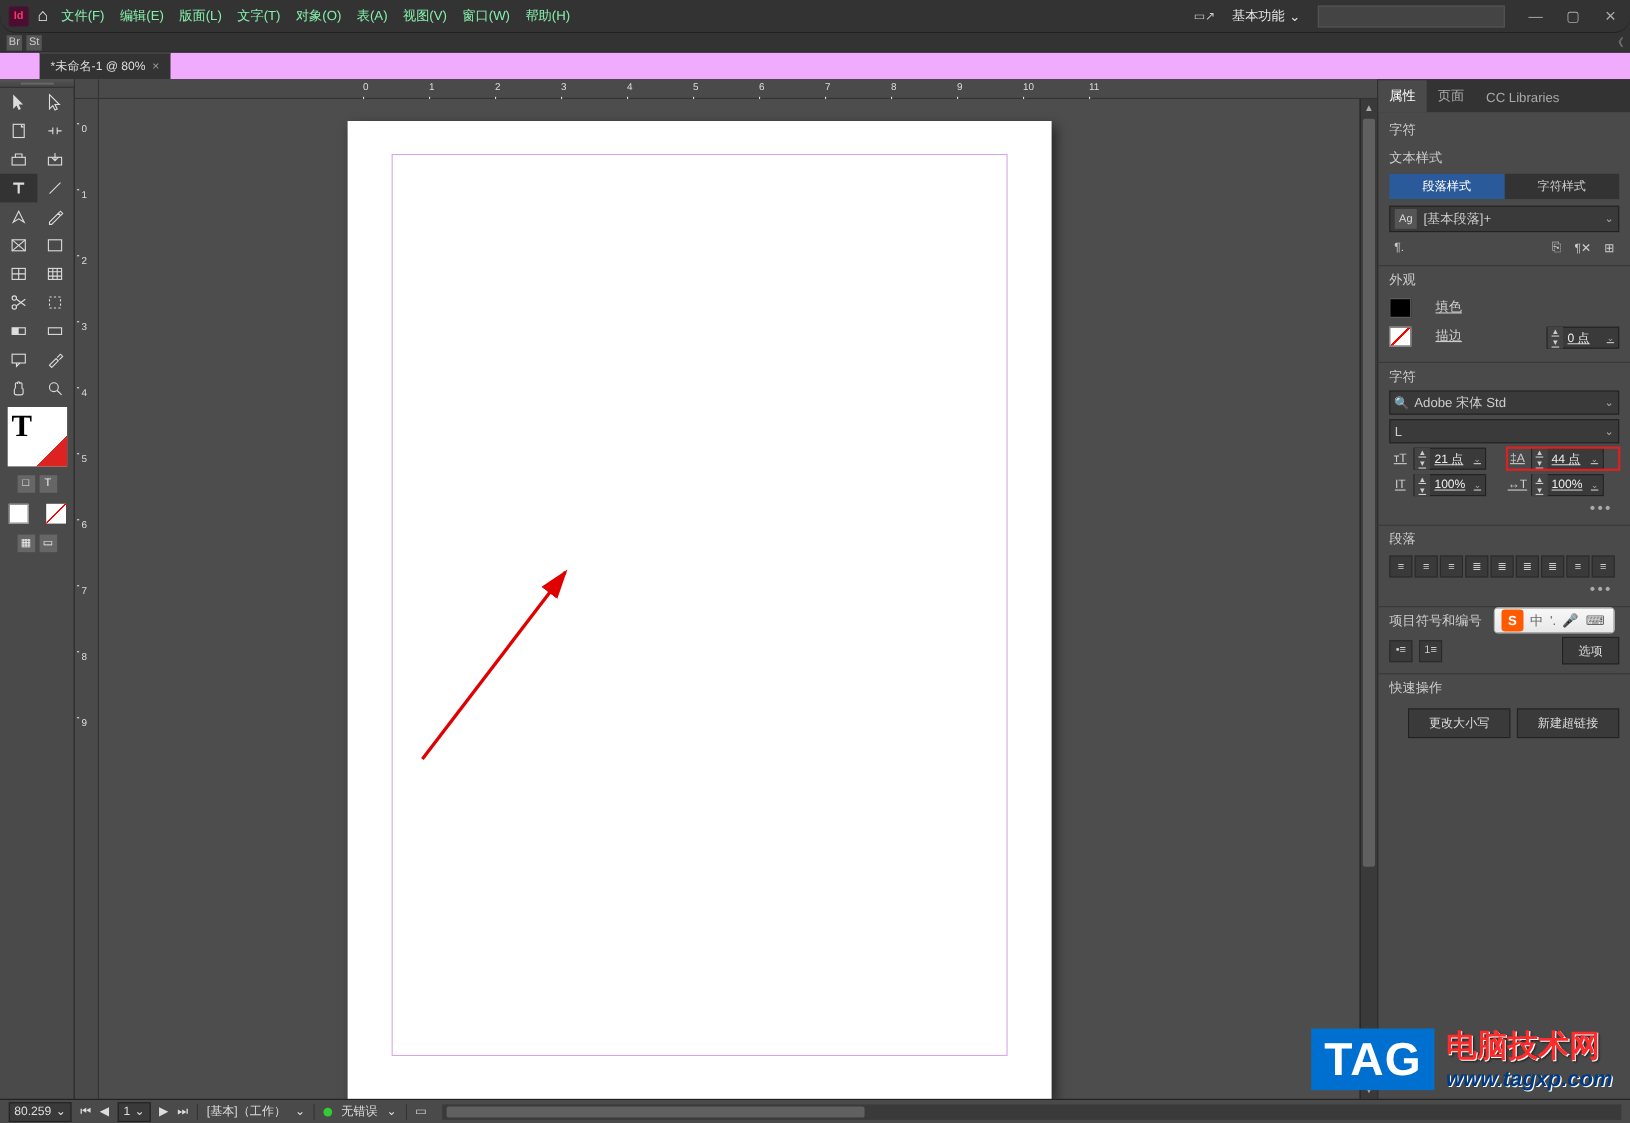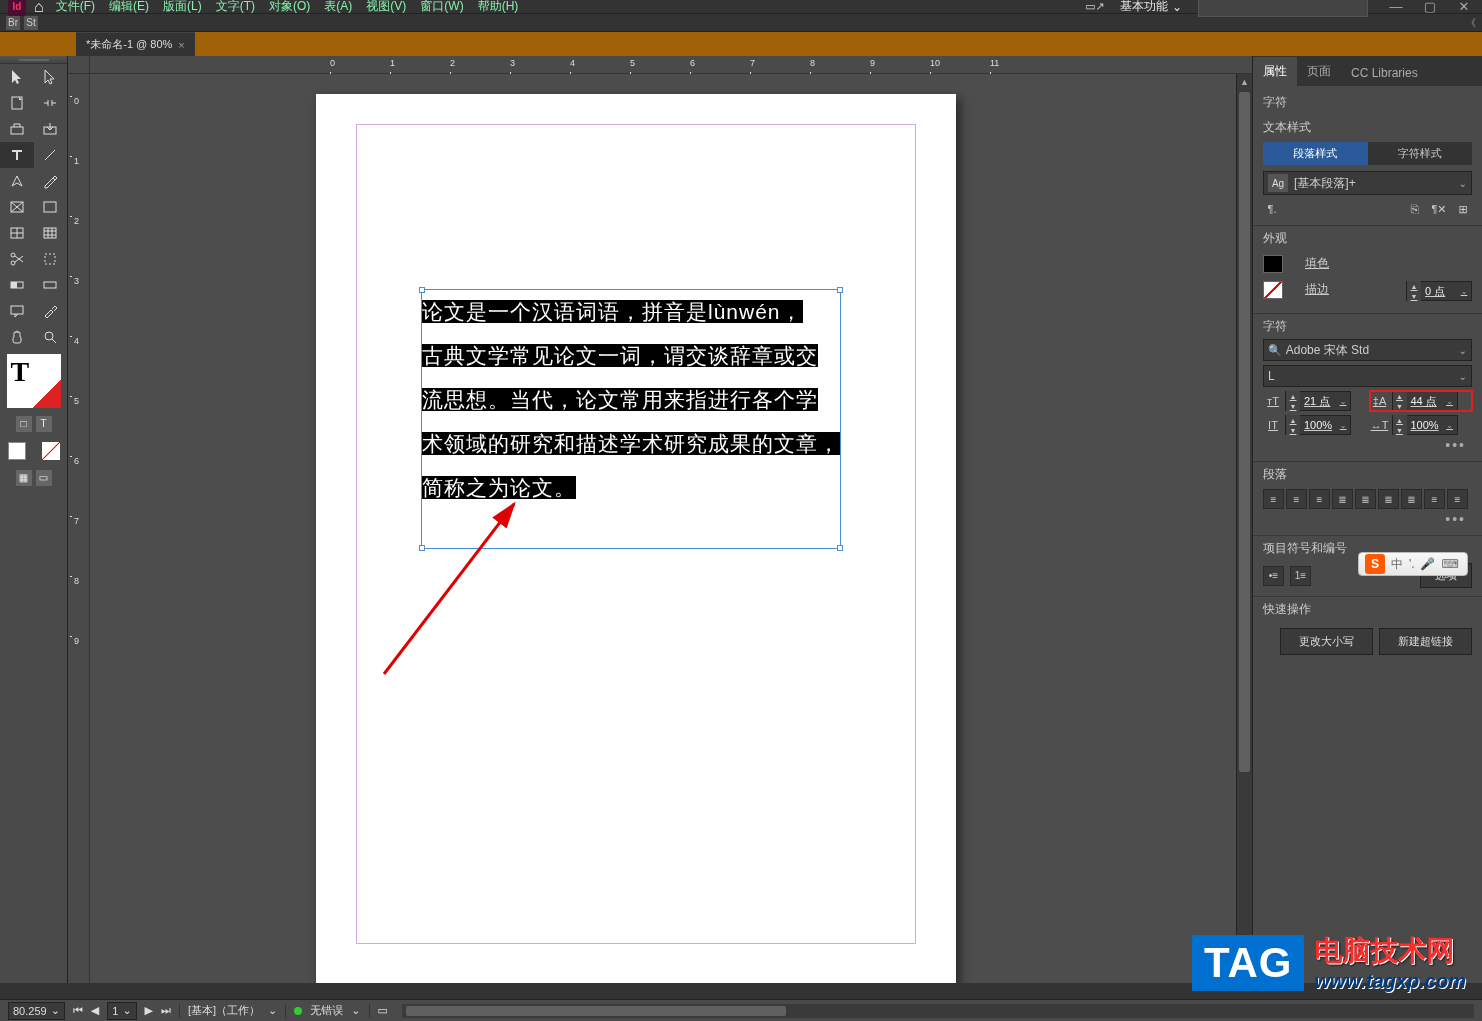--- a/index.html
+++ b/index.html
@@ -1,34 +1,34 @@
 <!DOCTYPE html>
 <html><head>
 <meta charset="utf-8">
 <style>
 * { margin: 0; padding: 0; box-sizing: border-box; font-family: "Microsoft YaHei", sans-serif; }
 body { background: #333333; color: #ccc; font-size: 12px; overflow: hidden; width: 1482px; height: 1021px; position: relative; }
 
 
-.title-bar { height: 14px; background: #333333; display: flex; align-items: center; padding: 0 8px; border-bottom: 1px solid #222; }
+.title-bar { height: 30px; background: #333333; display: flex; align-items: center; padding: 0 8px; border-bottom: 1px solid #222; border-radius: 15px; }
 .app-icon { width: 18px; height: 18px; background: #4a0f30; display: inline-flex; align-items: center; justify-content: center; color: #FF3366; font-weight: bold; font-size: 10px; border-radius: 2px; margin-right: 8px; }
 .home-icon { color: #eee; font-size: 16px; margin-right: 12px; cursor: pointer; }
 .menu-item { color: #86efac; margin-right: 14px; font-size: 12px; cursor: pointer; }
 .title-right { margin-left: auto; display: flex; align-items: center; gap: 8px; }
 .workspace-btn { color: #e5e5e5; font-size: 12px; padding: 3px 8px; display: flex; align-items: center; gap: 4px; }
 .search-box { width: 170px; height: 20px; background: #444; border: 1px solid #555; }
 .win-controls { display: flex; gap: 14px; margin-left: 10px; }
 .win-btn { color: #aaa; font-size: 13px; cursor: pointer; width: 20px; text-align: center; }
 
 
 .second-bar { height: 18px; background: #333333; border-bottom: 1px solid #222; display: flex; align-items: center; padding-left: 6px; }
 .small-icon { width: 14px; height: 14px; background: #555; margin-right: 4px; font-size: 10px; text-align:center; line-height:14px; }
 
 
-.tab-bar { height: 24px; background: #a16207; display: flex; align-items: flex-end; padding-left: 76px; }
+.tab-bar { height: 24px; background: #f0abfc; display: flex; align-items: flex-end; padding-left: 36px; }
 .tab { background: #333; color: #ddd; padding: 4px 10px 4px 10px; font-size: 11px; display: flex; align-items: center; gap: 6px; border-top: 1px solid #444;}
 .tab-close { color: #999; cursor: pointer; font-size: 11px; }
 
 
 .main-area { display: flex; height: calc(1021px - 30px - 18px - 24px - 22px); }
 
 
 .tools-panel { width: 68px; background: #4a4a4a; border-right: 1px solid #222; }
 .tools-handle { height: 8px; background: linear-gradient(#555, #444); border-bottom: 1px solid #333; display:flex; align-items:center; justify-content:center;}
 .tools-handle::before { content:""; width:30px; height:2px; background:#666; }
@@ -352,33 +352,20 @@
       <span class="ruler-v-tick" style="top:262px">4</span>
       <span class="ruler-v-tick" style="top:322px">5</span>
       <span class="ruler-v-tick" style="top:382px">6</span>
       <span class="ruler-v-tick" style="top:442px">7</span>
       <span class="ruler-v-tick" style="top:502px">8</span>
       <span class="ruler-v-tick" style="top:562px">9</span>
     </div>
 
     <div class="page">
       <div class="page-margin"></div>
-      <div class="text-frame">
-        <span class="text-frame-handle tf-tl"></span>
-        <span class="text-frame-handle tf-tr"></span>
-        <span class="text-frame-handle tf-bl"></span>
-        <span class="text-frame-handle tf-br"></span>
-        <div class="text-content">
-          <span class="text-line">论文是一个汉语词语，拼音是lùnwén，</span><br>
-          <span class="text-line">古典文学常见论文一词，谓交谈辞章或交</span><br>
-          <span class="text-line">流思想。当代，论文常用来指进行各个学</span><br>
-          <span class="text-line">术领域的研究和描述学术研究成果的文章，</span><br>
-          <span class="text-line">简称之为论文。</span>
-        </div>
-      </div>
     </div>
 
     <svg class="arrow" width="200" height="200">
       <defs>
           <marker id="ah" markerWidth="10" markerHeight="10" refX="8" refY="3" orient="auto">
             <path d="M0,0 L0,6 L9,3 Z" fill="#e00000"></path>
           </marker>
         </defs>
       <line x1="30" y1="190" x2="160" y2="20" stroke="#e00000" stroke-width="3" marker-end="url(#ah)"></line>
     </svg>

